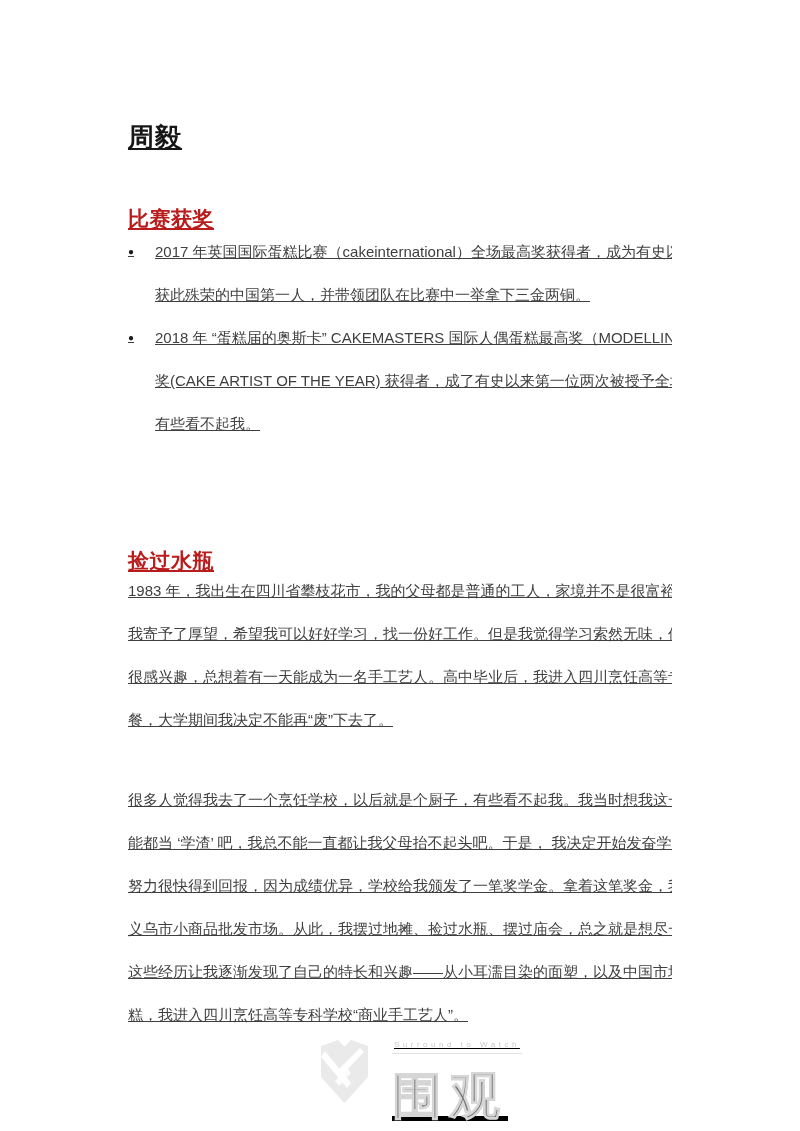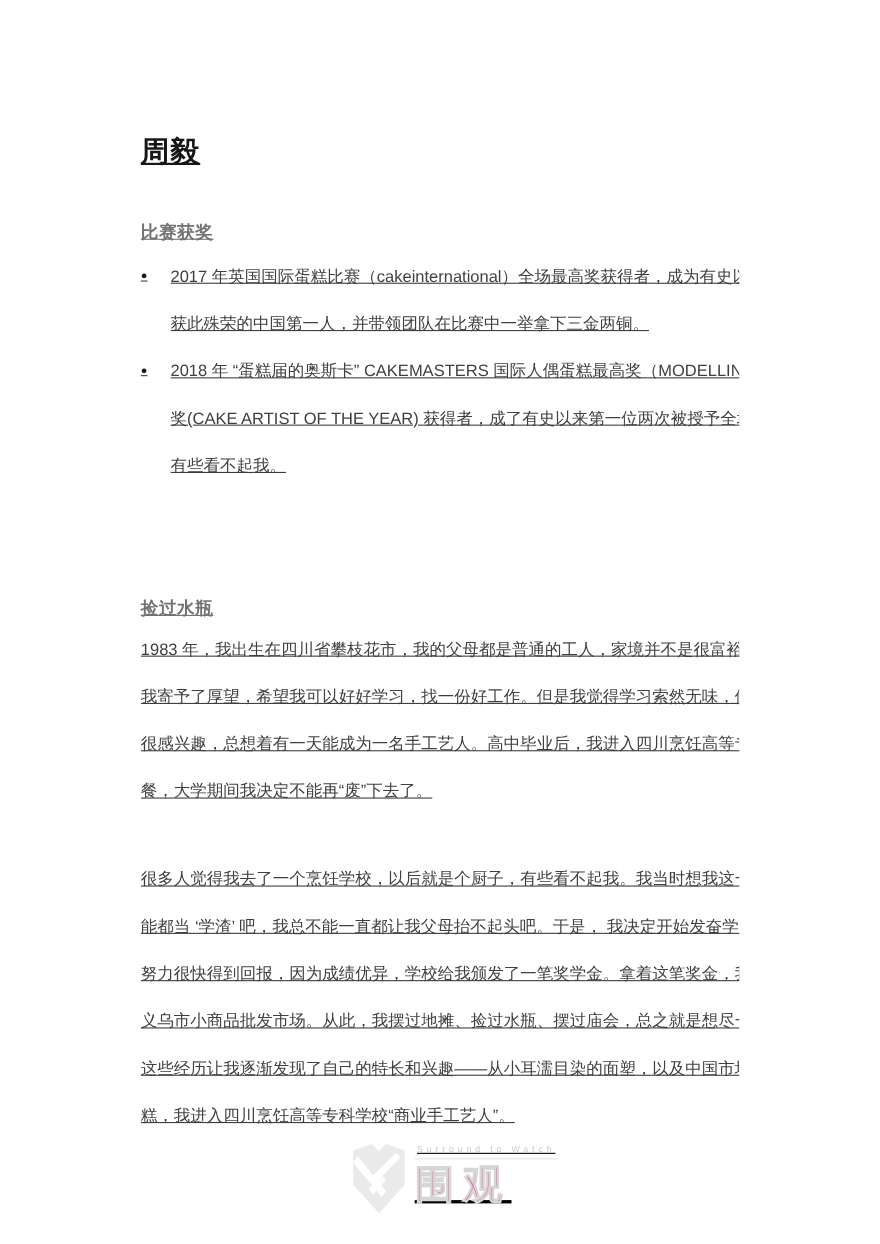--- a/index.html
+++ b/index.html
@@ -20,23 +20,23 @@
     left: 128px;
     top: 103px;
     font-size: 26px;
     font-weight: bold;
     color: #161616;
     letter-spacing: 1px;
   }
 
   .section-heading {
     left: 128px;
-    font-size: 16px;
+    font-size: 21px;
     font-weight: bold;
-    color: #737373;
+    color: #b91c1c;
     letter-spacing: 0.5px;
   }
   #awards-heading { top: 188px; }
   #experience-heading { top: 530px; }
 
   .text-block {
     left: 128px;
     width: 544px;
     font-size: 15px;
     color: #3f3f3f;
@@ -68,39 +68,39 @@
 
   #para1 { top: 569px; }
   #para2 { top: 778px; }
 
   
   #watermark {
     top: 1037px;
     left: 321px;
     display: flex;
     align-items: flex-start;
-    gap: 9px;
+    gap: 24px;
   }
   .wm-shield svg { width: 47px; height: 66px; display: block; }
   .wm-right { padding-top: 3px; }
   .wm-tagline {
     font-size: 8px;
     letter-spacing: 3.5px;
     color: #c9c9c9;
     border-bottom: 1px solid #e3e3e3;
     padding: 0 2px 4px 2px;
     white-space: nowrap;
   }
   .wm-logo {
-    margin-top: 2px;
-    font-size: 36px;
+    margin-top: 14px;
+    font-size: 50px;
     font-weight: bold;
     letter-spacing: 8px;
     line-height: 1.15;
-    color: #ec4899;
+    color: #737373;
     -webkit-text-stroke: 1px #d6d6d6;
     white-space: nowrap;
   }
 </style>
 </head>
 <body>
 
 <h1 class="abs doc-title">周毅</h1>
 
 <h2 class="abs section-heading" id="awards-heading">比赛获奖</h2>

